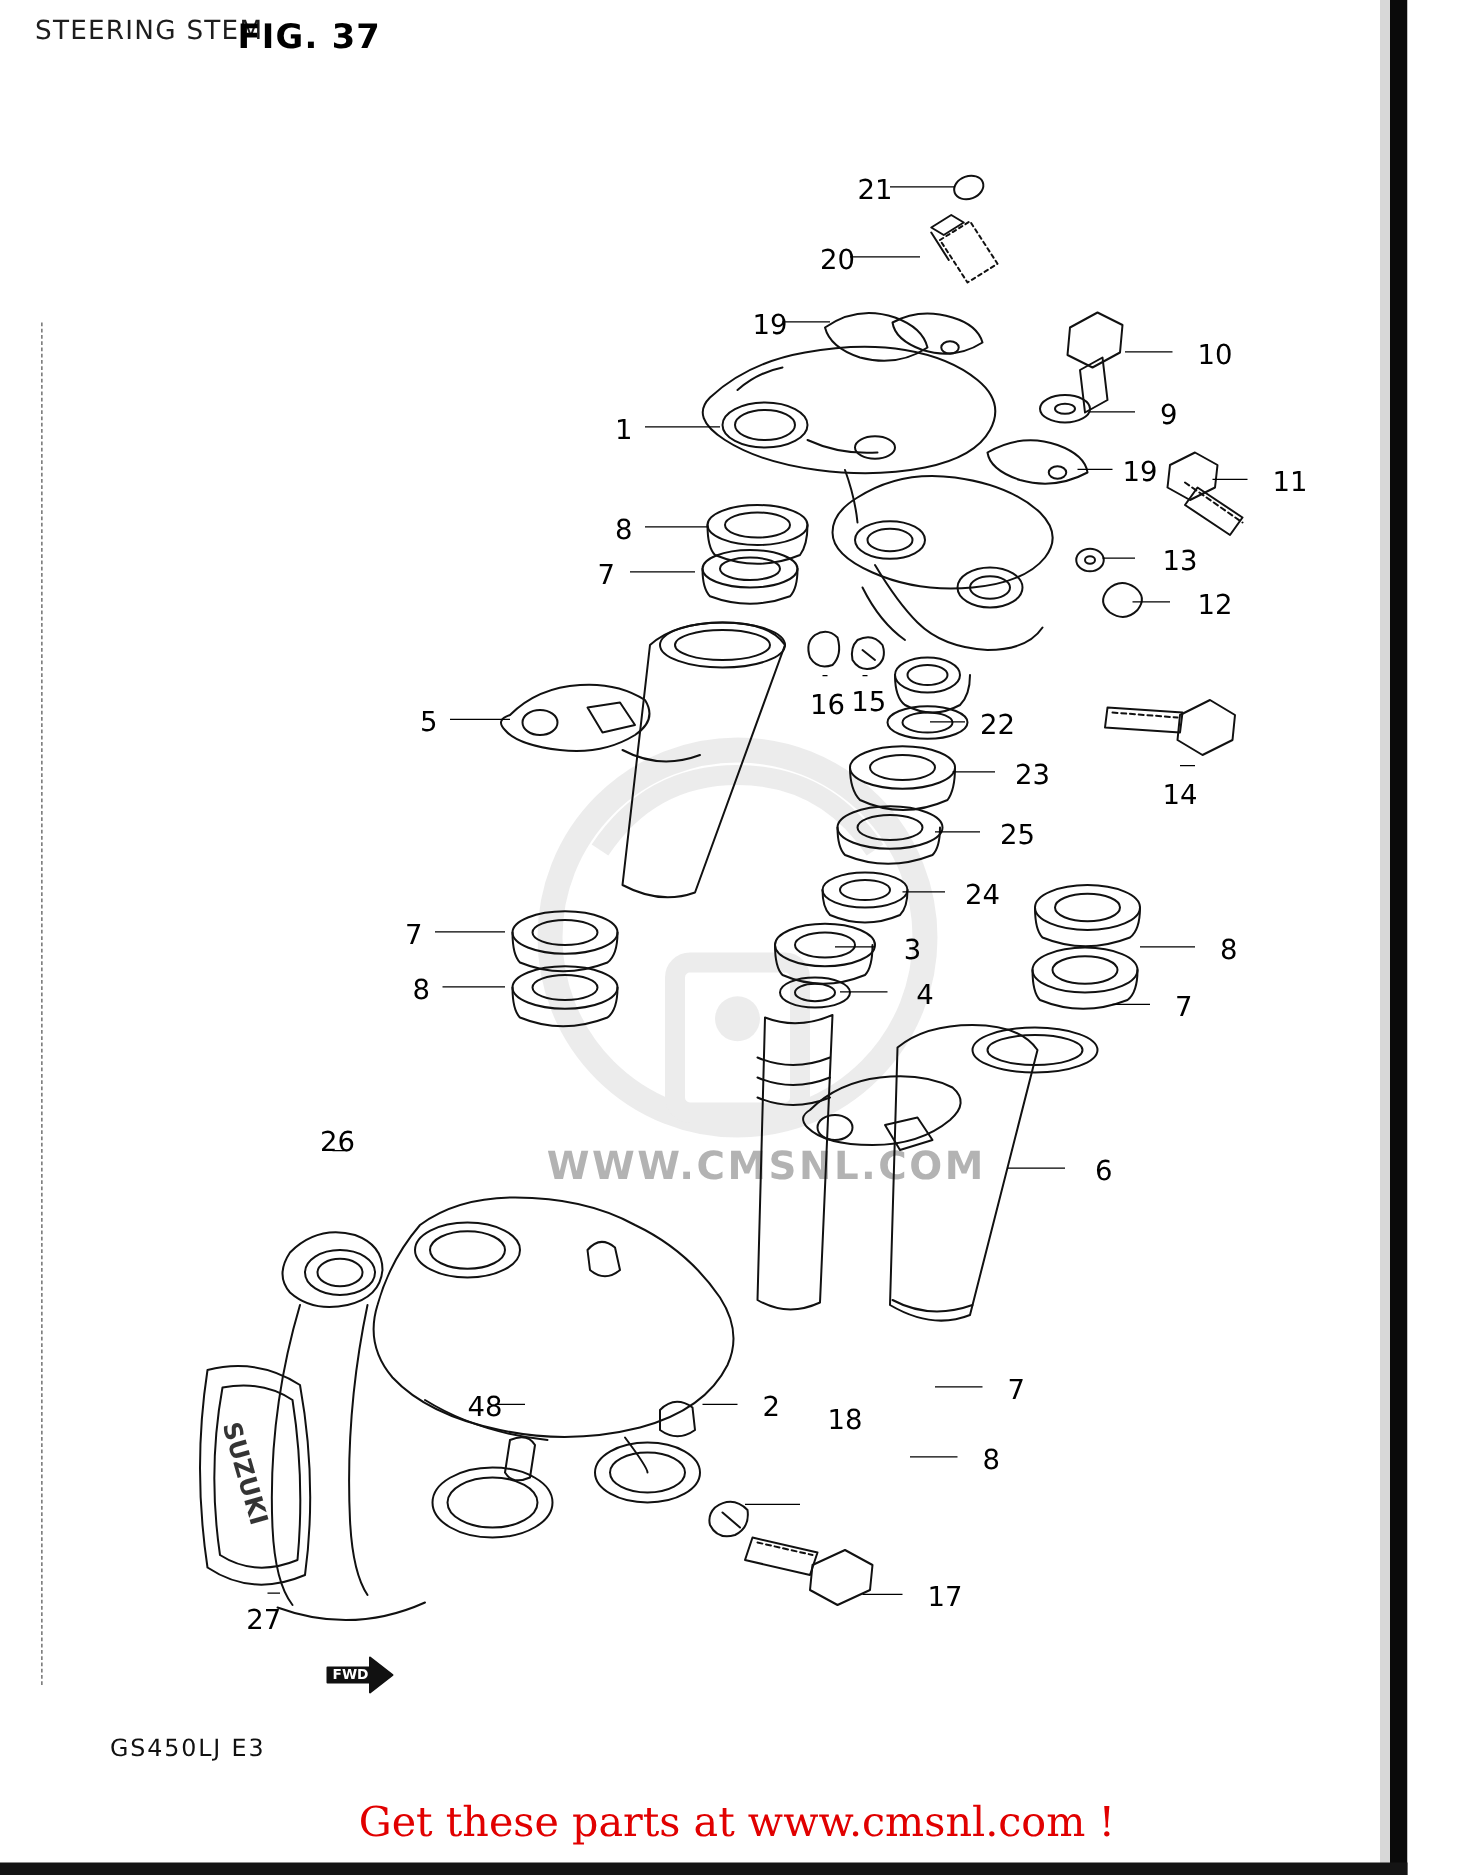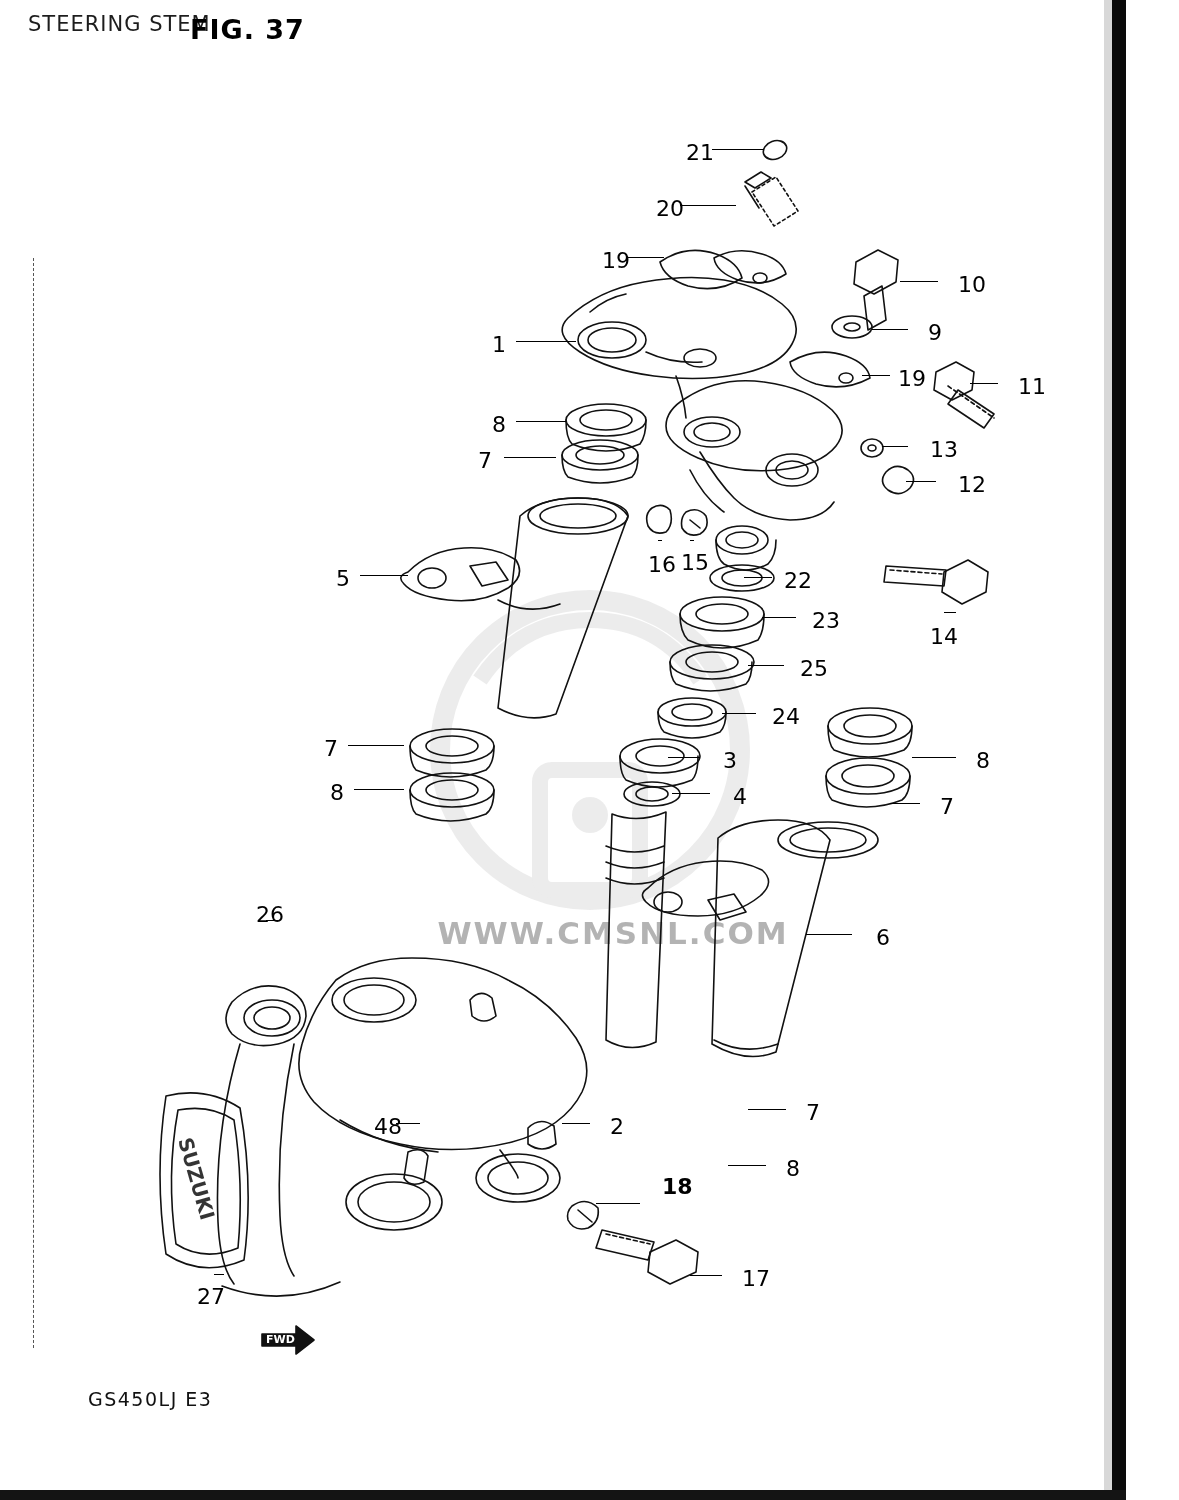--- a/index.html
+++ b/index.html
@@ -144,20 +144,21 @@
 <div id="page">
 
   <div class="edge-right-gray"></div>
   <div class="edge-right-black"></div>
   <div class="edge-bottom-black"></div>
   <div class="spine-left"></div>
 
   <div class="title-left">STEERING STEM</div>
   <div class="title-fig">FIG. 37</div>
   <div class="model-code">GS450LJ  E3</div>
+  <div class="footer-cta">Get these parts at www.cmsnl.com !</div>
 
   <svg class="watermark" viewBox="0 0 420 420">
     <circle cx="210" cy="190" r="150" fill="none" stroke="#8c8c8c" stroke-width="20"></circle>
     <path d="M100 120 q40 -60 110 -60 q70 0 110 60" fill="none" stroke="#8c8c8c" stroke-width="16"></path>
     <rect x="160" y="210" width="100" height="120" rx="12" fill="none" stroke="#8c8c8c" stroke-width="16"></rect>
     <circle cx="210" cy="255" r="18" fill="#8c8c8c"></circle>
   </svg>
   <div class="wm-text">WWW.CMSNL.COM</div>
 
   <svg class="art" viewBox="0 0 1179 1500">
@@ -360,21 +361,21 @@
       <div class="callout" style="left: 930px; top: 437px;">13</div>
       <div class="leader" style="left: 882px; top: 446px; width: 26px;"></div>
       <div class="callout" style="left: 930px; top: 624px;">14</div>
       <div class="leader" style="left: 944px; top: 612px; width: 12px;"></div>
       <div class="callout" style="left: 681px; top: 550px;">15</div>
       <div class="leader" style="left: 690px; top: 540px; width: 4px;"></div>
       <div class="callout" style="left: 648px; top: 552px;">16</div>
       <div class="leader" style="left: 658px; top: 540px; width: 4px;"></div>
       <div class="callout" style="left: 742px; top: 1266px;">17</div>
       <div class="leader" style="left: 690px; top: 1275px; width: 32px;"></div>
-      <div class="callout" style="left: 662px; top: 1174px; font-weight: bold;">18</div>
+      <div class="callout" style="left: 662px; top: 1124px;">18</div>
       <div class="leader" style="left: 596px; top: 1203px; width: 44px;"></div>
       <div class="callout" style="left: 602px; top: 248px;">19</div>
       <div class="leader" style="left: 626px; top: 257px; width: 38px;"></div>
       <div class="callout" style="left: 898px; top: 366px;">19</div>
       <div class="leader" style="left: 862px; top: 375px; width: 28px;"></div>
       <div class="callout" style="left: 656px; top: 196px;">20</div>
       <div class="leader" style="left: 680px; top: 205px; width: 56px;"></div>
       <div class="callout" style="left: 686px; top: 140px;">21</div>
       <div class="leader" style="left: 712px; top: 149px; width: 52px;"></div>
       <div class="callout" style="left: 784px; top: 568px; text-align: right;">22</div>

